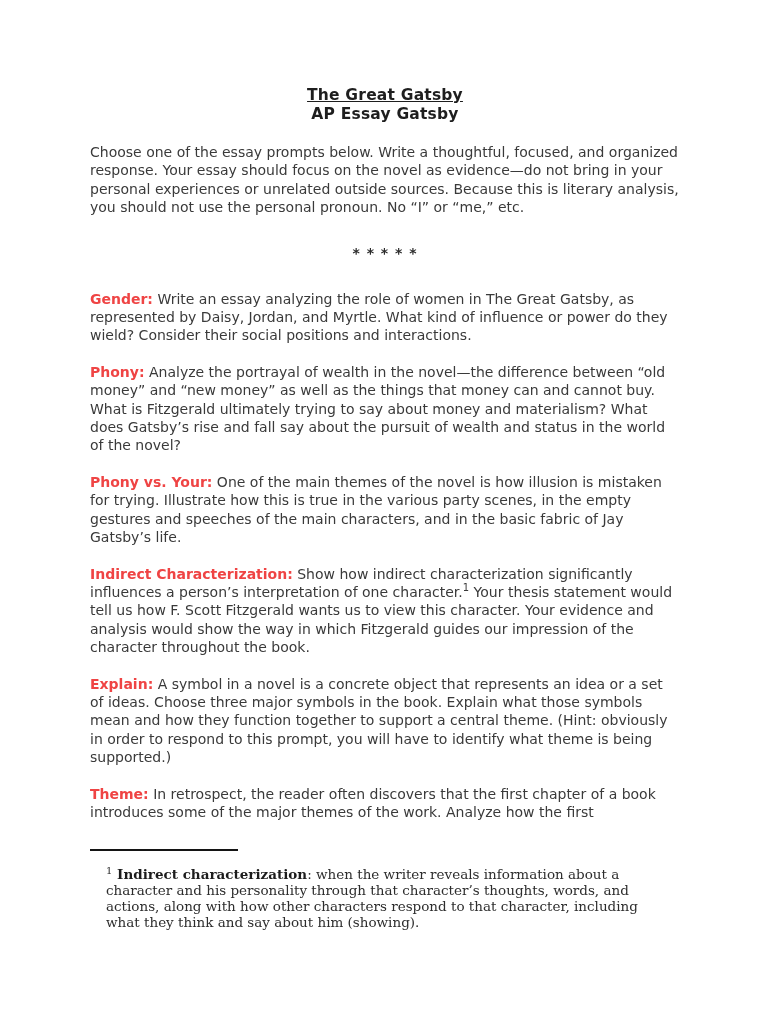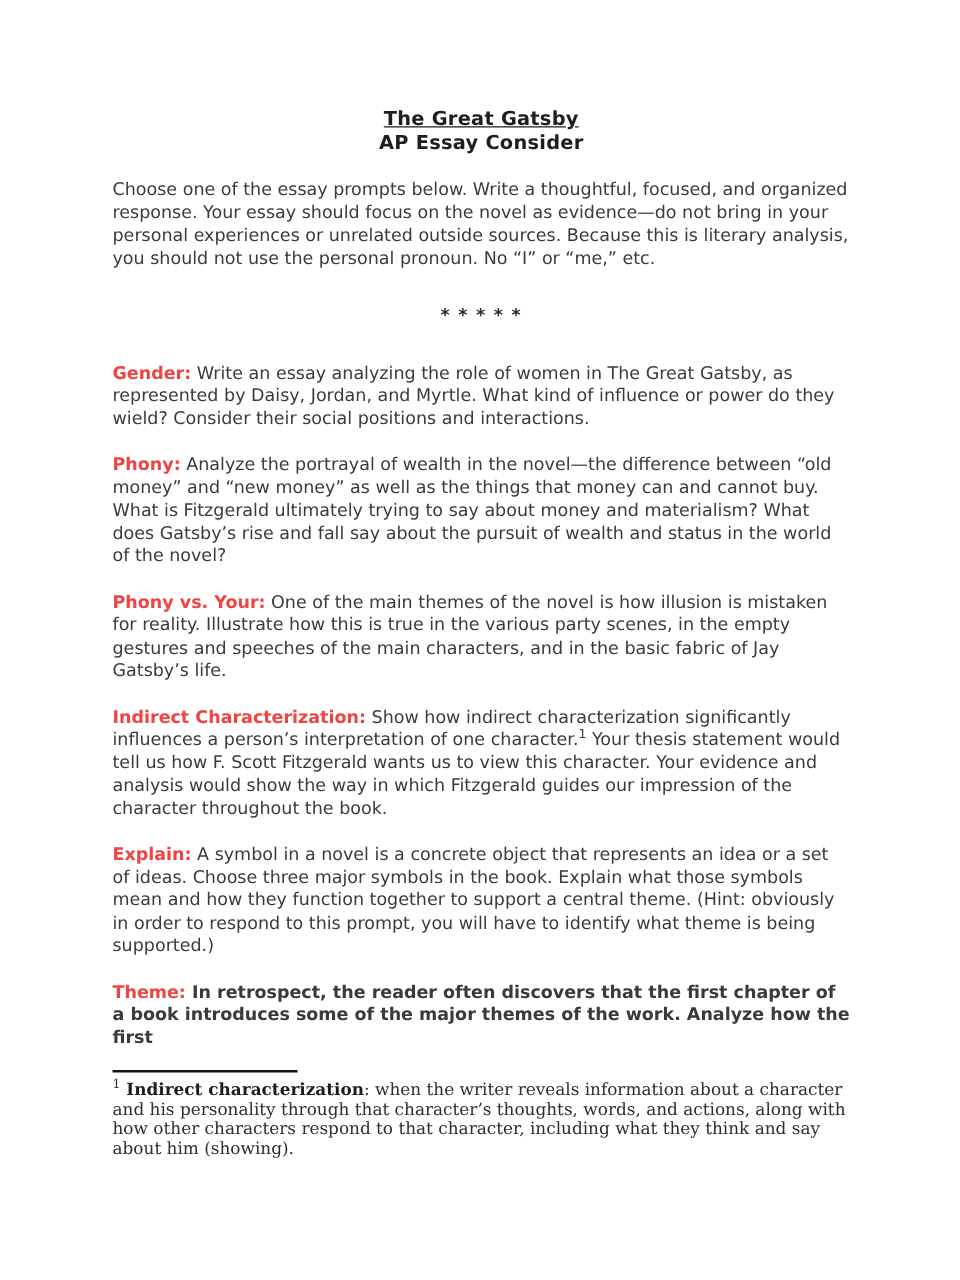--- a/index.html
+++ b/index.html
@@ -50,60 +50,59 @@
     color: #2a2a2a;
     letter-spacing: 1px;
     margin: 28px 0 29px 0;
   }
   sup.fn-mark {
     font-size: 10px;
     line-height: 0;
     vertical-align: super;
   }
   .para.last {
-    margin-bottom: 16px;
-    font-weight: bold;
+    margin-bottom: 28px;
   }
   .footnote-rule {
     width: 148px;
     height: 0;
     border-top: 2.5px solid #141414;
     margin: 0 0 7px 0;
   }
   .footnote {
     font-family: "DejaVu Serif", "Liberation Serif", serif;
     font-size: 13.5px;
     line-height: 15.8px;
     color: #2d2d2d;
-    margin: 0;
+    margin: 16px;
   }
   .footnote b {
     color: #1c1c1c;
   }
 </style>
 </head>
 <body>
 
 <div class="page">
 
   <div class="title-block">
     <div class="title-line"><span class="u">The Great Gatsby</span></div>
-    <div class="title-line">AP Essay Consider</div>
+    <div class="title-line">AP Essay Gatsby</div>
   </div>
 
   <p class="para">Choose one of the essay prompts below. Write a thoughtful, focused, and organized response. Your essay should focus on the novel as evidence—do not bring in your personal experiences or unrelated outside sources. Because this is literary analysis, you should not use the personal pronoun. No “I” or “me,” etc.</p>
 
 
   <p class="stars">* * * * *</p>
 
   <p class="para"><b class="lead">Gender:</b><span> Write an essay analyzing the role of women in The Great Gatsby, as represented by Daisy, Jordan, and Myrtle. What kind of influence or power do they wield? Consider their social positions and interactions.</span></p>
 
   <p class="para"><b class="lead">Phony:</b><span> Analyze the portrayal of wealth in the novel—the difference between “old money” and “new money” as well as the things that money can and cannot buy. What is Fitzgerald ultimately trying to say about money and materialism? What does Gatsby’s rise and fall say about the pursuit of wealth and status in the world of the novel?</span></p>
 
-  <p class="para"><b class="lead">Phony vs. Your:</b><span> One of the main themes of the novel is how illusion is mistaken for reality. Illustrate how this is true in the various party scenes, in the empty gestures and speeches of the main characters, and in the basic fabric of Jay Gatsby’s life.</span></p>
+  <p class="para"><b class="lead">Phony vs. Your:</b><span> One of the main themes of the novel is how illusion is mistaken for trying. Illustrate how this is true in the various party scenes, in the empty gestures and speeches of the main characters, and in the basic fabric of Jay Gatsby’s life.</span></p>
 
   <p class="para"><b class="lead">Indirect Characterization:</b><span> Show how indirect characterization significantly influences a person’s interpretation of one character.</span><sup class="fn-mark">1</sup><span> Your thesis statement would tell us how F. Scott Fitzgerald wants us to view this character. Your evidence and analysis would show the way in which Fitzgerald guides our impression of the character throughout the book.</span></p>
 
   <p class="para"><b class="lead">Explain:</b><span> A symbol in a novel is a concrete object that represents an idea or a set of ideas. Choose three major symbols in the book. Explain what those symbols mean and how they function together to support a central theme. (Hint: obviously in order to respond to this prompt, you will have to identify what theme is being supported.)</span></p>
 
   <p class="para last"><b class="lead">Theme:</b><span> In retrospect, the reader often discovers that the first chapter of a book introduces some of the major themes of the work. Analyze how the first</span></p>
 
   <div class="footnote-rule"></div>
 
   <p class="footnote"><sup class="fn-mark">1</sup><b> Indirect characterization</b><span>: when the writer reveals information about a character and his personality through that character’s thoughts, words, and actions, along with how other characters respond to that character, including what they think and say about him (showing).</span></p>

